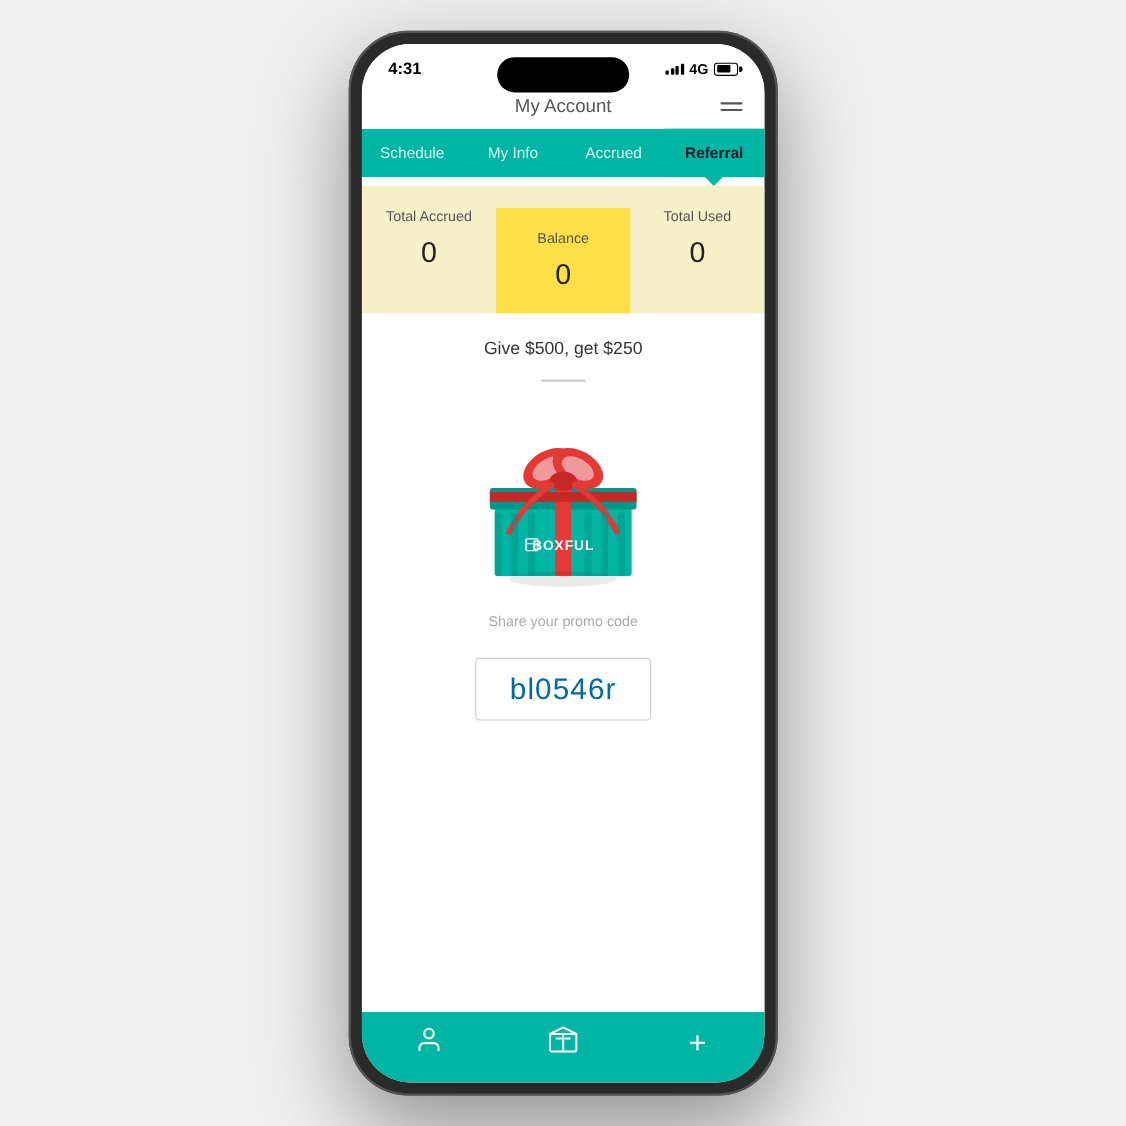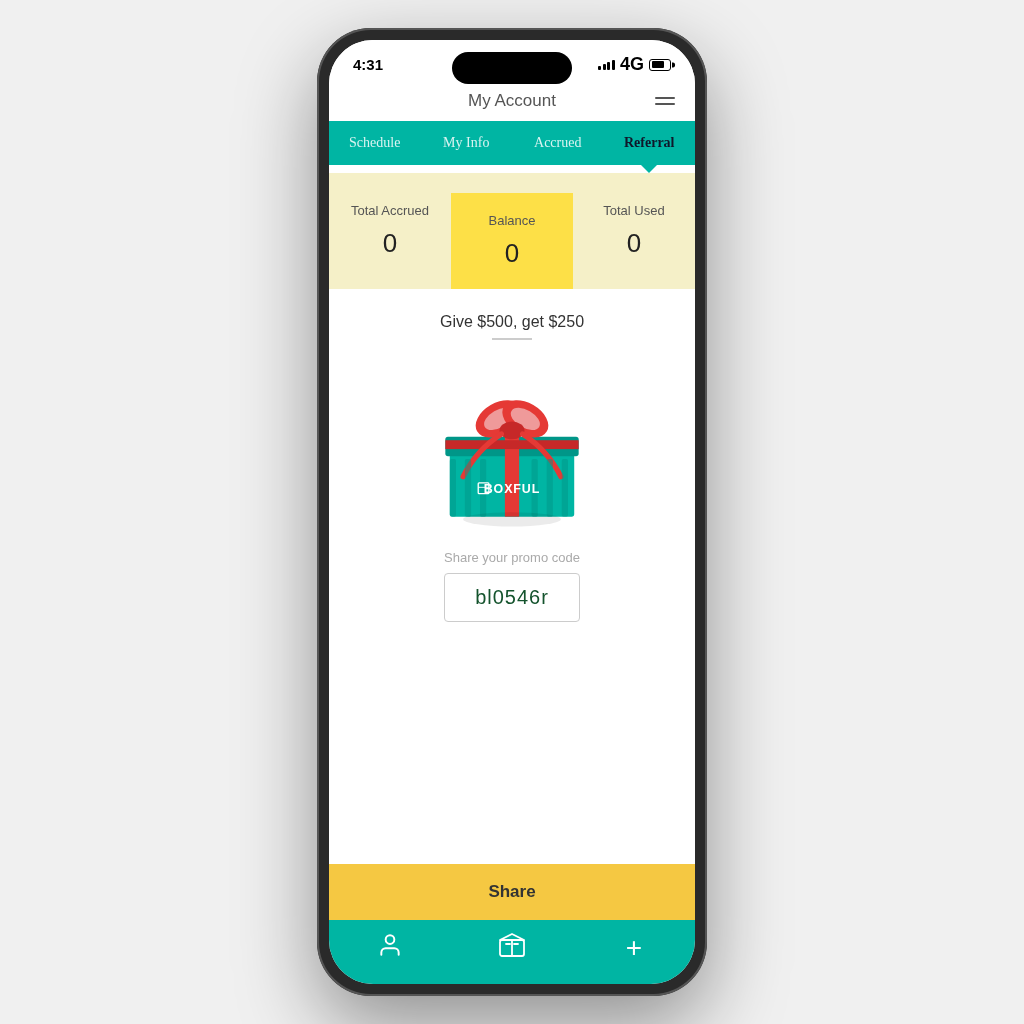--- a/index.html
+++ b/index.html
@@ -62,21 +62,21 @@
       gap: 1.5px;
     }
 
     .signal-bars span {
       background: #000;
       width: 3px;
       border-radius: 1px;
     }
 
     .status-4g {
-      font-size: 18px;
+      font-size: 13px;
       font-weight: 600;
       color: #000;
     }
 
     .battery {
       width: 22px;
       height: 12px;
       border: 1.5px solid #000;
       border-radius: 3px;
       position: relative;
@@ -159,21 +159,20 @@
     }
 
     .nav-tab {
       flex: 1;
       text-align: center;
       padding: 14px 0;
       font-size: 14px;
       color: rgba(255,255,255,0.85);
       cursor: pointer;
       position: relative;
-      font-family: Liberation Serif, serif;
     }
 
     .nav-tab.active {
       color: #0f172a;
       font-weight: 600;
       background: #00b5a3;
     }
 
     .nav-tab.active::after {
       content: '';
@@ -188,21 +187,20 @@
       border-top: 10px solid #00b5a3;
       z-index: 5;
     }
 
     
     .stats-area {
       display: flex;
       background: #f5f0c8;
       flex-shrink: 0;
       margin-top: 8px;
-      align-items: center;
     }
 
     .stat-box {
       flex: 1;
       display: flex;
       flex-direction: column;
       align-items: center;
       padding: 20px 10px;
     }
 
@@ -232,51 +230,51 @@
       align-items: center;
       overflow-y: auto;
       background: #fff;
       padding: 0 20px 20px;
     }
 
     .promo-text {
       font-size: 16px;
       color: #333;
       margin-top: 24px;
-      margin-bottom: 1px;
+      margin-bottom: 12px;
       text-align: right;
     }
 
     .promo-divider {
       width: 40px;
       height: 1.5px;
       background: #ccc;
       margin: 6px auto 20px;
     }
 
     
     .gift-image {
       width: 180px;
       height: 160px;
       margin: 10px auto 20px;
     }
 
     .share-code-label {
       font-size: 13px;
       color: #aaa;
-      margin-bottom: 8px;
+      margin-bottom: 26px;
       text-align: center;
     }
 
     .promo-code-box {
       border: 1.5px solid #ccc;
       border-radius: 4px;
       padding: 12px 30px;
-      font-size: 20px;
-      color: #14532d;
+      font-size: 27px;
+      color: #0369a1;
       letter-spacing: 1px;
       margin-bottom: 20px;
     }
 
     
     .share-button {
       width: 100%;
       background: #f5c842;
       border: none;
       padding: 18px;
@@ -402,21 +400,20 @@
           <path d="M62 132 h12" stroke="#fff" stroke-width="1"></path>
 
           <ellipse cx="100" cy="168" rx="55" ry="8" fill="rgba(0,0,0,0.08)"></ellipse>
         </svg>
       </div>
 
       <p class="share-code-label">Share your promo code</p>
       <div class="promo-code-box">bl0546r</div>
     </div>
 
-    <button class="share-button">Share</button>
 
     <div class="bottom-nav">
       <div class="bottom-nav-item">
         <span class="bottom-nav-icon">
           <svg width="26" height="26" viewBox="0 0 24 24" fill="none" stroke="white" stroke-width="1.8" stroke-linecap="round" stroke-linejoin="round">
             <path d="M20 21v-2a4 4 0 0 0-4-4H8a4 4 0 0 0-4 4v2"></path>
             <circle cx="12" cy="7" r="4"></circle>
           </svg>
         </span>
       </div>

